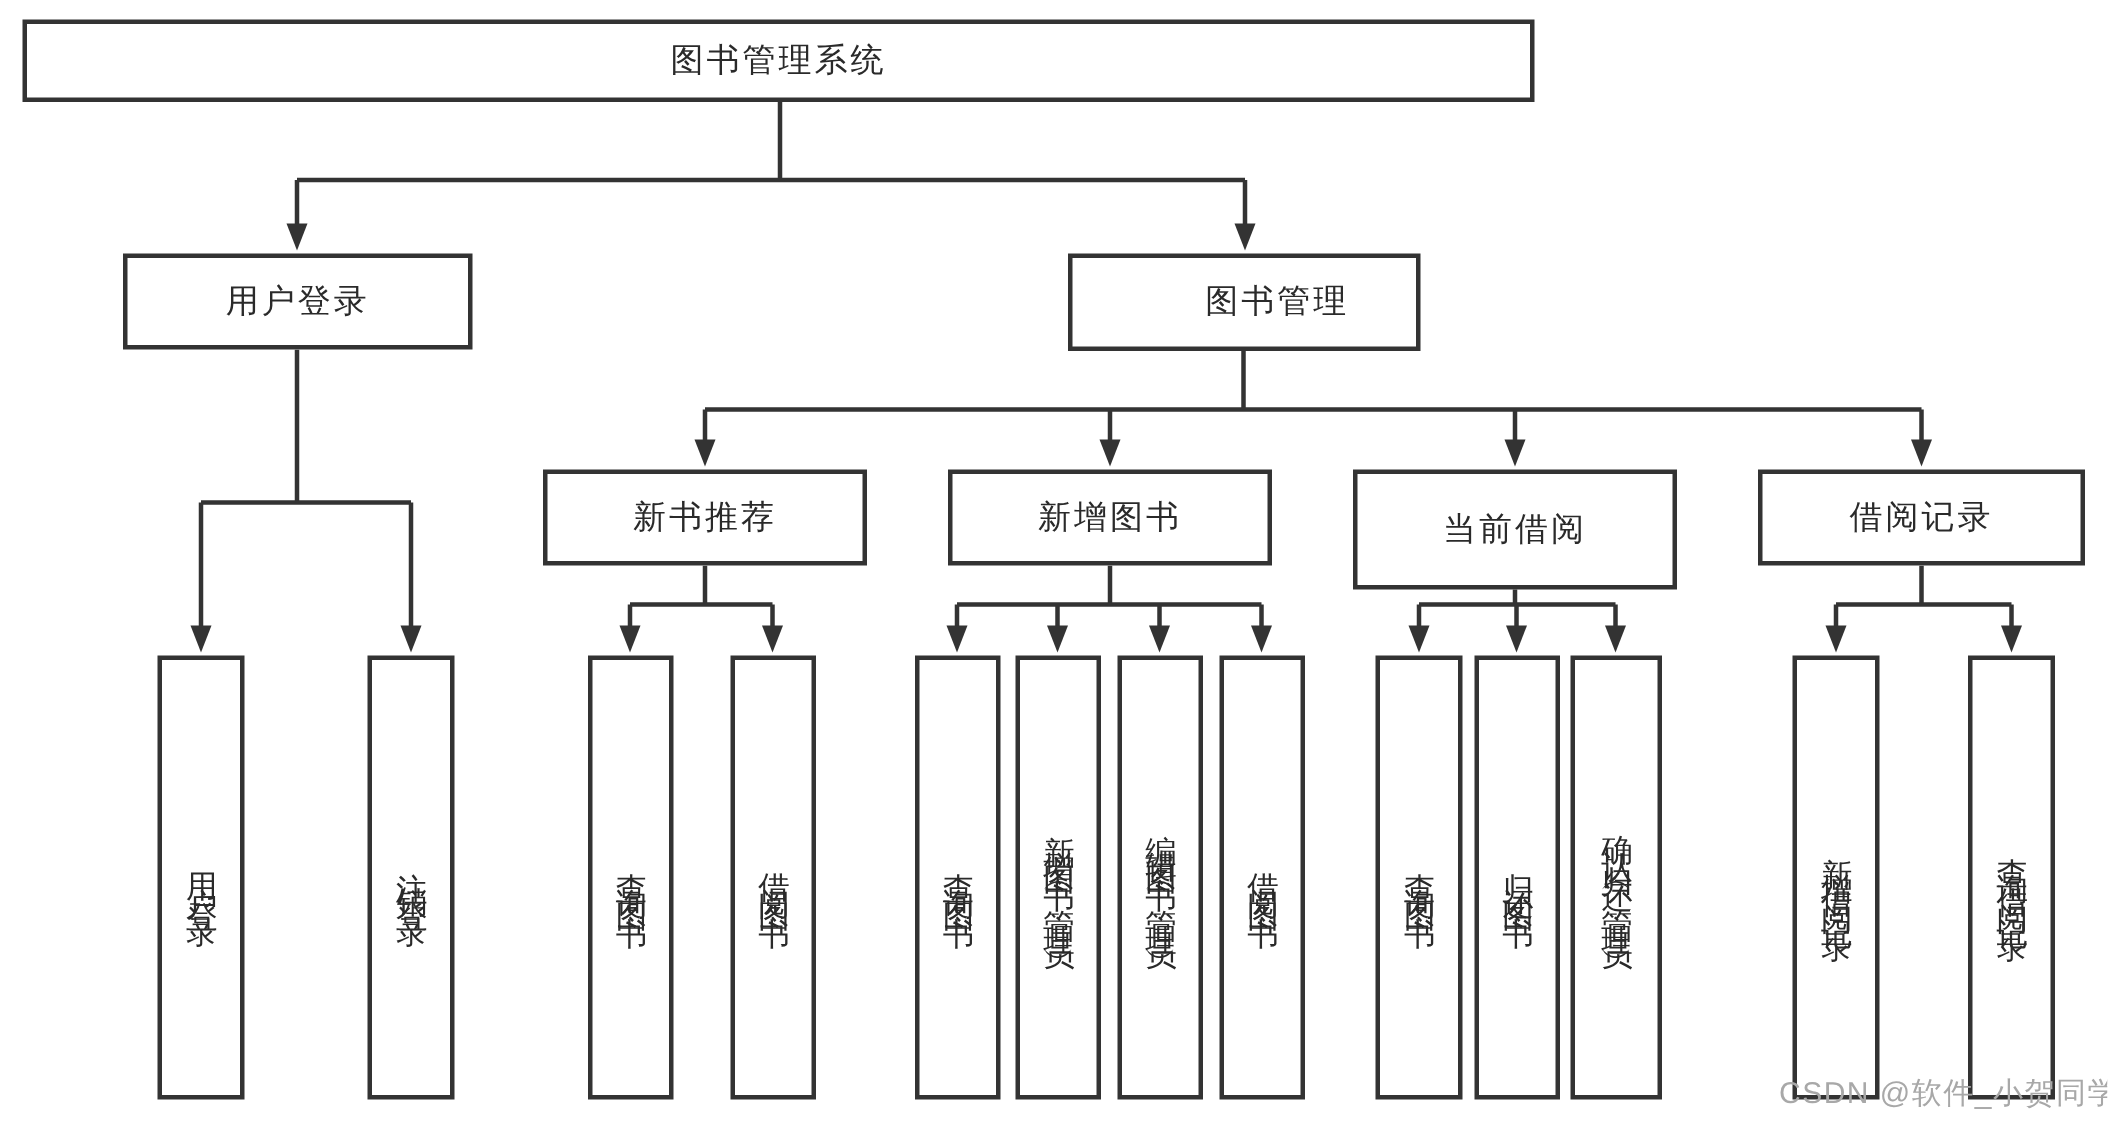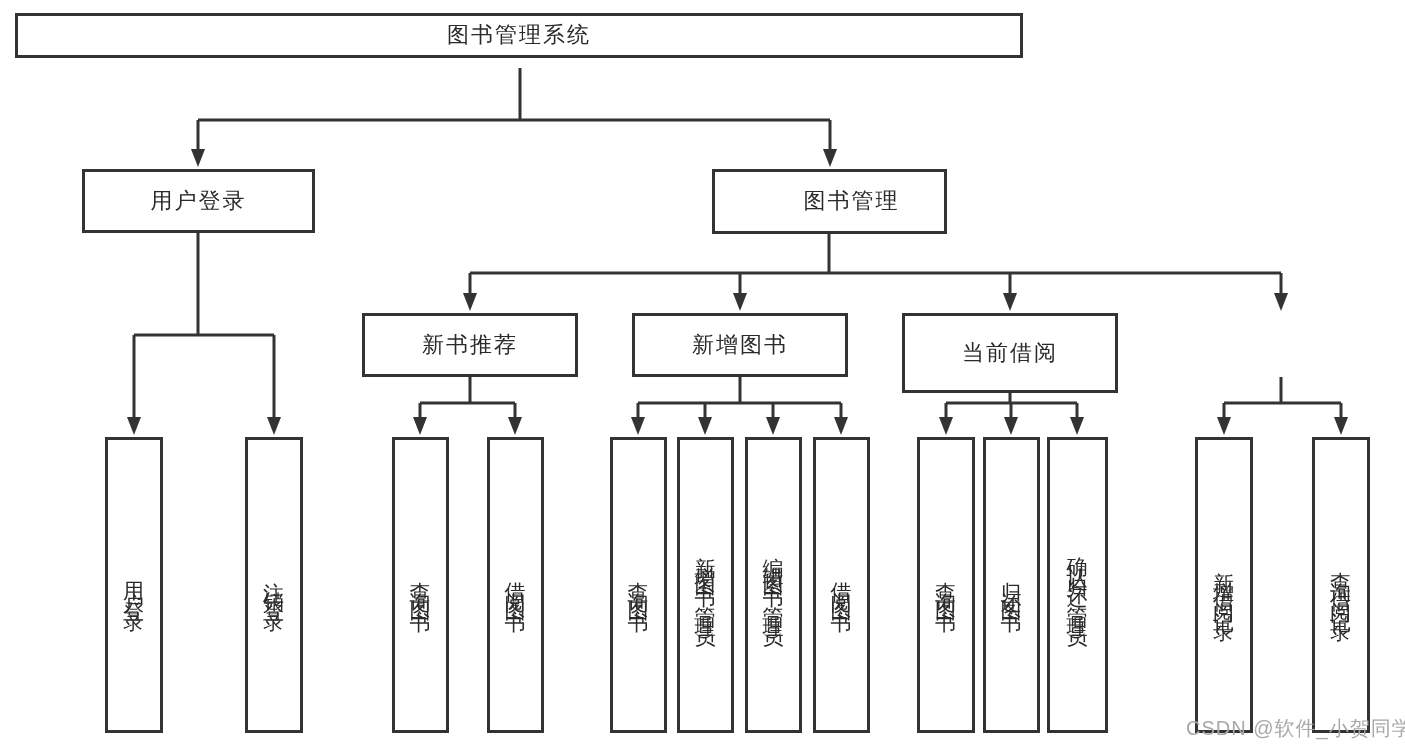--- a/index.html
+++ b/index.html
@@ -87,28 +87,29 @@
       <polygon points="766,417 780,417 773,435"></polygon>
       <polygon points="834,417 848,417 841,435"></polygon>
       <polygon points="939,417 953,417 946,435"></polygon>
       <polygon points="1004,417 1018,417 1011,435"></polygon>
       <polygon points="1070,417 1084,417 1077,435"></polygon>
       <polygon points="1217,417 1231,417 1224,435"></polygon>
       <polygon points="1334,417 1348,417 1341,435"></polygon>
     </g>
   </svg>
 
-  <div class="node" style="left:15px; top:13px; width:1008px; height:45px;">图书管理系统</div>
+  <div class="node" style="left:15px; top:13px; width:1008px; height:55px;">图书管理系统</div>
 
   <div class="node" style="left:82px; top:169px; width:233px; height:64px;">用户登录</div>
   <div class="node" style="left:712px; top:169px; width:235px; height:65px;padding-left:44px;">图书管理</div>
 
   <div class="node" style="left:362px; top:313px; width:216px; height:64px;text-align:center;">新书推荐</div>
   <div class="node" style="left:632px; top:313px; width:216px; height:64px;">新增图书</div>
   <div class="node" style="left:902px; top:313px; width:216px; height:80px;">当前借阅</div>
+  <div class="node" style="left:1172px; top:313px; width:218px; height:64px;">借阅记录</div>
 
   <div class="node vert" style="left:105px; top:437px; width:58px; height:296px;">用户登录</div>
   <div class="node vert" style="left:245px; top:437px; width:58px; height:296px;">注销登录</div>
 
   <div class="node vert" style="left:392px; top:437px; width:57px; height:296px;">查询图书</div>
   <div class="node vert" style="left:487px; top:437px; width:57px; height:296px;">借阅图书</div>
 
   <div class="node vert" style="left:610px; top:437px; width:57px; height:296px;">查询图书</div>
   <div class="node vert" style="left:677px; top:437px; width:57px; height:296px;">新增图书（管理员）</div>
   <div class="node vert" style="left:745px; top:437px; width:57px; height:296px;">编辑图书（管理员）</div>

